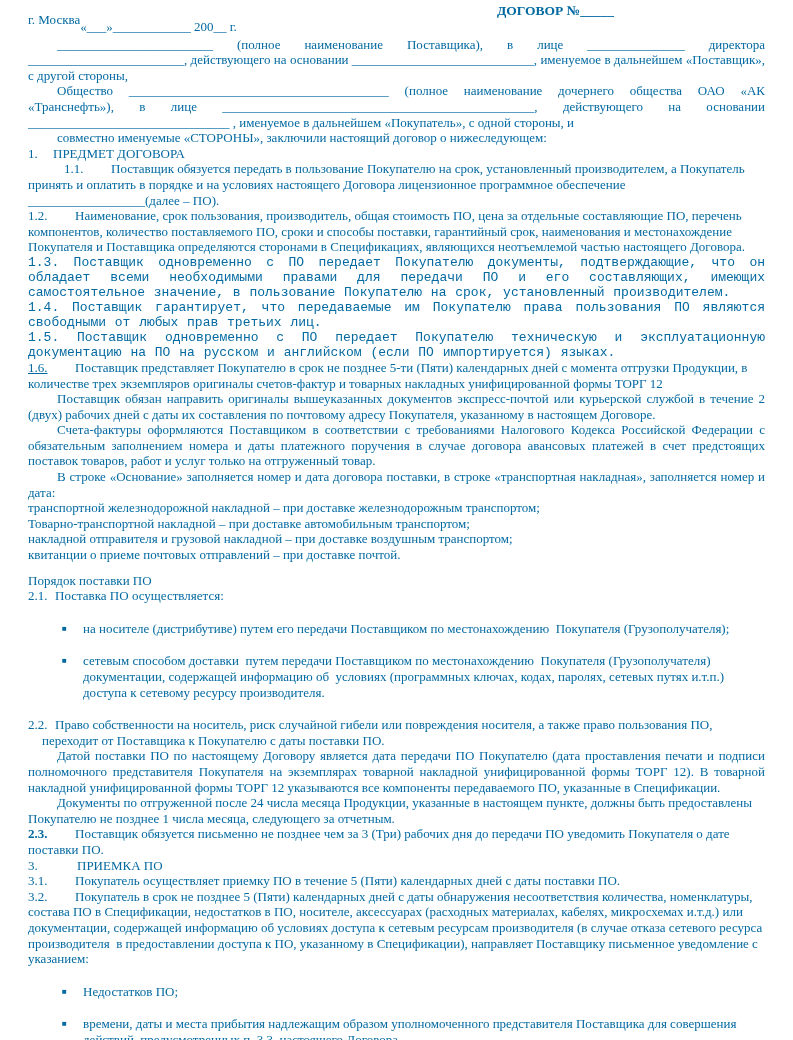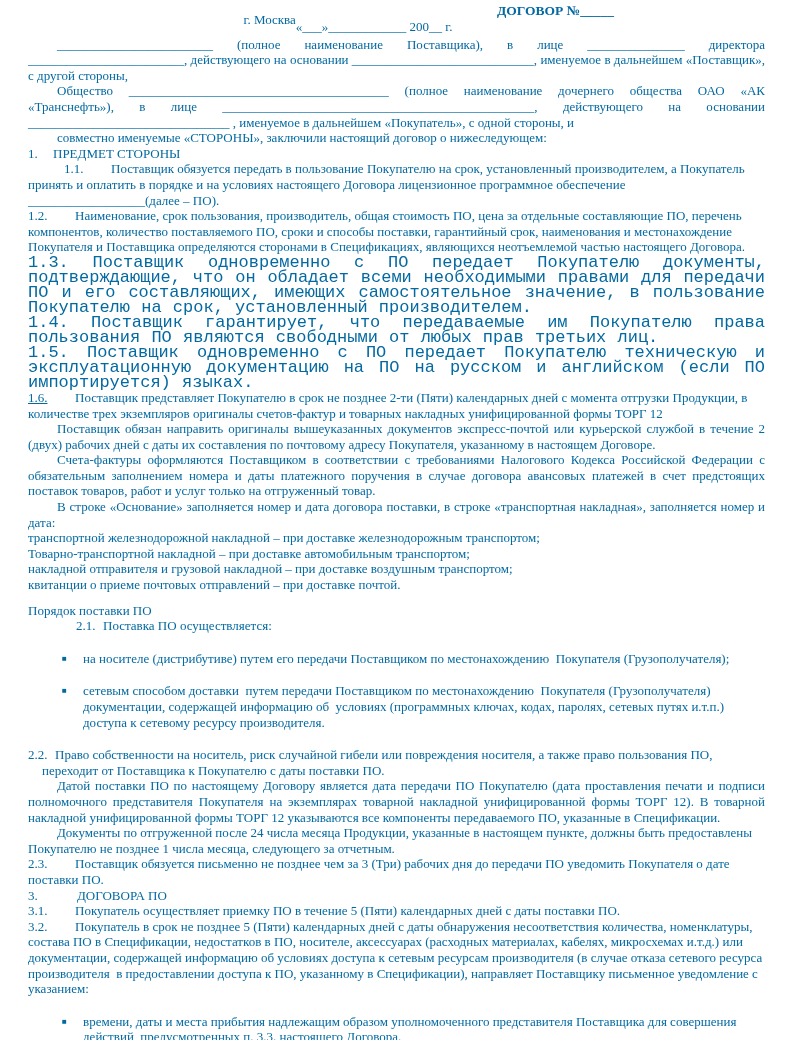--- a/index.html
+++ b/index.html
@@ -14,79 +14,80 @@
     color:#0369a1;
     background:#fff;
   }
   p{margin:0;padding:0;}
   .j{text-align:justify;}
   .ind{text-indent:29px;}
   .numbox{display:inline-block;text-indent:0;}
   .hang{padding-left:14px;text-indent:-14px;}
   .mono{
     font-family:"Liberation Mono", monospace;
-    font-size:17px;
+    font-size:13px;
     line-height:15.0px;
     text-align:justify;
     word-spacing:1px;
   }
   .bullet{
     padding-left:55px;
     text-indent:-21px;
     margin:17px 0;
   }
   .bm{display:inline-block;width:21px;text-indent:0;font-size:8px;vertical-align:2px;}
   .gap{margin-top:10px;}
   .hdr-title{
     font-weight:bold;
     font-size:13.5px;
     padding-left:469px;
     white-space:nowrap;
   }
   .hdr-row{
     display:flex;
-    justify-content:center;
+    justify-content:flex-start;
     padding-right:97px;
     height:18px;
   }
   .hdr-city{position:relative;top:-7px;}
 </style>
 </head>
 <body>
 
 <div class="page">
   <div class="hdr-title">ДОГОВОР №_____</div>
   <div class="hdr-row">
     <span class="hdr-city">г. Москва</span>
     <span>«___»____________ 200__ г.</span>
   </div>
   <div id="doc-body">
       <p class="ind j"><span>________________________ (полное наименование Поставщика), в лице _______________ директора ________________________, действующего на основании ____________________________, именуемое в дальнейшем «Поставщик», с другой стороны,</span></p>
       <p class="ind j"><span>Общество ________________________________________ (полное наименование дочернего общества ОАО «АК «Транснефть»), в лице ________________________________________________, действующего на основании _______________________________&nbsp;, именуемое в дальнейшем «Покупатель», с одной стороны, и</span></p>
       <p class="ind"><span>совместно именуемые «СТОРОНЫ», заключили настоящий договор о нижеследующем:</span></p>
-      <p><span class="numbox" style="width: 25px;">1.</span><span>ПРЕДМЕТ СТОРОНЫ</span></p>
+      <p><span class="numbox" style="width: 25px;">1.</span><span>ПРЕДМЕТ ДОГОВОРА</span></p>
       <p><span class="numbox" style="width: 47px; margin-left: 36px;">1.1.</span><span>Поставщик обязуется передать в пользование Покупателю на срок, установленный производителем, а Покупатель принять и оплатить в порядке и на условиях настоящего Договора лицензионное программное обеспечение __________________(далее – ПО).</span></p>
       <p><span class="numbox" style="width: 47px;">1.2.</span><span>Наименование, срок пользования, производитель, общая стоимость ПО, цена за отдельные составляющие ПО, перечень компонентов, количество поставляемого ПО, сроки и способы поставки, гарантийный срок, наименования и местонахождение Покупателя и Поставщика определяются сторонами в Спецификациях, являющихся неотъемлемой частью настоящего Договора.</span></p>
       <p class="mono"><span>1.3. Поставщик одновременно с ПО передает Покупателю документы, подтверждающие, что он обладает всеми необходимыми правами для передачи ПО и его составляющих, имеющих самостоятельное значение, в пользование Покупателю на срок, установленный производителем.</span></p>
       <p class="mono"><span>1.4. Поставщик гарантирует, что передаваемые им Покупателю права пользования ПО являются свободными от любых прав третьих лиц.</span></p>
       <p class="mono"><span>1.5. Поставщик одновременно с ПО передает Покупателю техническую и эксплуатационную документацию на ПО на русском и английском (если ПО импортируется) языках.</span></p>
-      <p><span class="numbox" style="width: 47px; text-decoration: underline;">1.6.</span><span>Поставщик представляет Покупателю в срок не позднее 2-ти (Пяти) календарных дней с момента отгрузки Продукции, в количестве трех экземпляров оригиналы счетов-фактур и товарных накладных унифицированной формы ТОРГ 12</span></p>
+      <p><span class="numbox" style="width: 47px; text-decoration: underline;">1.6.</span><span>Поставщик представляет Покупателю в срок не позднее 5-ти (Пяти) календарных дней с момента отгрузки Продукции, в количестве трех экземпляров оригиналы счетов-фактур и товарных накладных унифицированной формы ТОРГ 12</span></p>
       <p class="ind j"><span>Поставщик обязан направить оригиналы вышеуказанных документов экспресс-почтой или курьерской службой в течение 2 (двух) рабочих дней с даты их составления по почтовому адресу Покупателя, указанному в настоящем Договоре.</span></p>
       <p class="ind j"><span>Счета-фактуры оформляются Поставщиком в соответствии с требованиями Налогового Кодекса Российской Федерации с обязательным заполнением номера и даты платежного поручения в случае договора авансовых платежей в счет предстоящих поставок товаров, работ и услуг только на отгруженный товар.</span></p>
       <p class="ind j"><span>В строке «Основание» заполняется номер и дата договора поставки, в строке «транспортная накладная», заполняется номер и дата:</span></p>
       <p class=""><span>транспортной железнодорожной накладной – при доставке железнодорожным транспортом;</span></p>
       <p class=""><span>Товарно-транспортной накладной – при доставке автомобильным транспортом;</span></p>
       <p class=""><span>накладной отправителя и грузовой накладной – при доставке воздушным транспортом;</span></p>
       <p class=""><span>квитанции о приеме почтовых отправлений – при доставке почтой.</span></p>
       <p class="gap"><span>Порядок поставки ПО</span></p>
-      <p class="hang"><span class="numbox" style="width: 27px; margin-left: 48px;">2.1.</span><span>Поставка ПО осуществляется:</span></p>
+      <p class="hang"><span class="numbox" style="width: 27px;">2.1.</span><span>Поставка ПО осуществляется:</span></p>
       <p class="bullet"><span class="bm">■</span><span>на носителе (дистрибутиве) путем его передачи Поставщиком по местонахождению&nbsp; Покупателя (Грузополучателя);</span></p>
       <p class="bullet"><span class="bm">■</span><span>сетевым способом доставки&nbsp; путем передачи Поставщиком по местонахождению&nbsp; Покупателя (Грузополучателя) документации, содержащей информацию об&nbsp; условиях (программных ключах, кодах, паролях, сетевых путях и.т.п.) доступа к сетевому ресурсу производителя.</span></p>
       <p class="hang"><span class="numbox" style="width: 27px;">2.2.</span><span>Право собственности на носитель, риск случайной гибели или повреждения носителя, а также право пользования ПО, переходит от Поставщика к Покупателю с даты поставки ПО.</span></p>
       <p class="ind j"><span>Датой поставки ПО по настоящему Договору является дата передачи ПО Покупателю (дата проставления печати и подписи полномочного представителя Покупателя на экземплярах товарной накладной унифицированной формы ТОРГ 12). В товарной накладной унифицированной формы ТОРГ 12 указываются все компоненты передаваемого ПО, указанные в Спецификации.</span></p>
       <p class="ind"><span>Документы по отгруженной после 24 числа месяца Продукции, указанные в настоящем пункте, должны быть предоставлены Покупателю не позднее 1 числа месяца, следующего за отчетным.</span></p>
-      <p><span class="numbox" style="width: 47px;">2.3.</span><span>Поставщик обязуется письменно не позднее чем за 3 (Три) рабочих дня до передачи ПО уведомить Покупателя о дате поставки ПО.</span></p>
-      <p><span class="numbox" style="width: 49px;">3.</span><span>ДОГОВОРА ПО</span></p>
+      <p><span class="numbox" style="width: 47px; font-weight: bold;">2.3.</span><span>Поставщик обязуется письменно не позднее чем за 3 (Три) рабочих дня до передачи ПО уведомить Покупателя о дате поставки ПО.</span></p>
+      <p><span class="numbox" style="width: 49px;">3.</span><span>ПРИЕМКА ПО</span></p>
       <p><span class="numbox" style="width: 47px;">3.1.</span><span>Покупатель осуществляет приемку ПО в течение 5 (Пяти) календарных дней с даты поставки ПО.</span></p>
       <p><span class="numbox" style="width: 47px;">3.2.</span><span>Покупатель в срок не позднее 5 (Пяти) календарных дней с даты обнаружения несоответствия количества, номенклатуры, состава ПО в Спецификации, недостатков в ПО, носителе, аксессуарах (расходных материалах, кабелях, микросхемах и.т.д.) или документации, содержащей информацию об условиях доступа к сетевым ресурсам производителя (в случае отказа сетевого ресурса производителя&nbsp; в предоставлении доступа к ПО, указанному в Спецификации), направляет Поставщику письменное уведомление с указанием:</span></p>
+      <p class="bullet"><span class="bm">■</span><span>Недостатков ПО;</span></p>
       <p class="bullet"><span class="bm">■</span><span>времени, даты и места прибытия надлежащим образом уполномоченного представителя Поставщика для совершения действий, предусмотренных п. 3.3. настоящего Договора.</span></p>
     </div>
 </div>
 
 </body></html>

